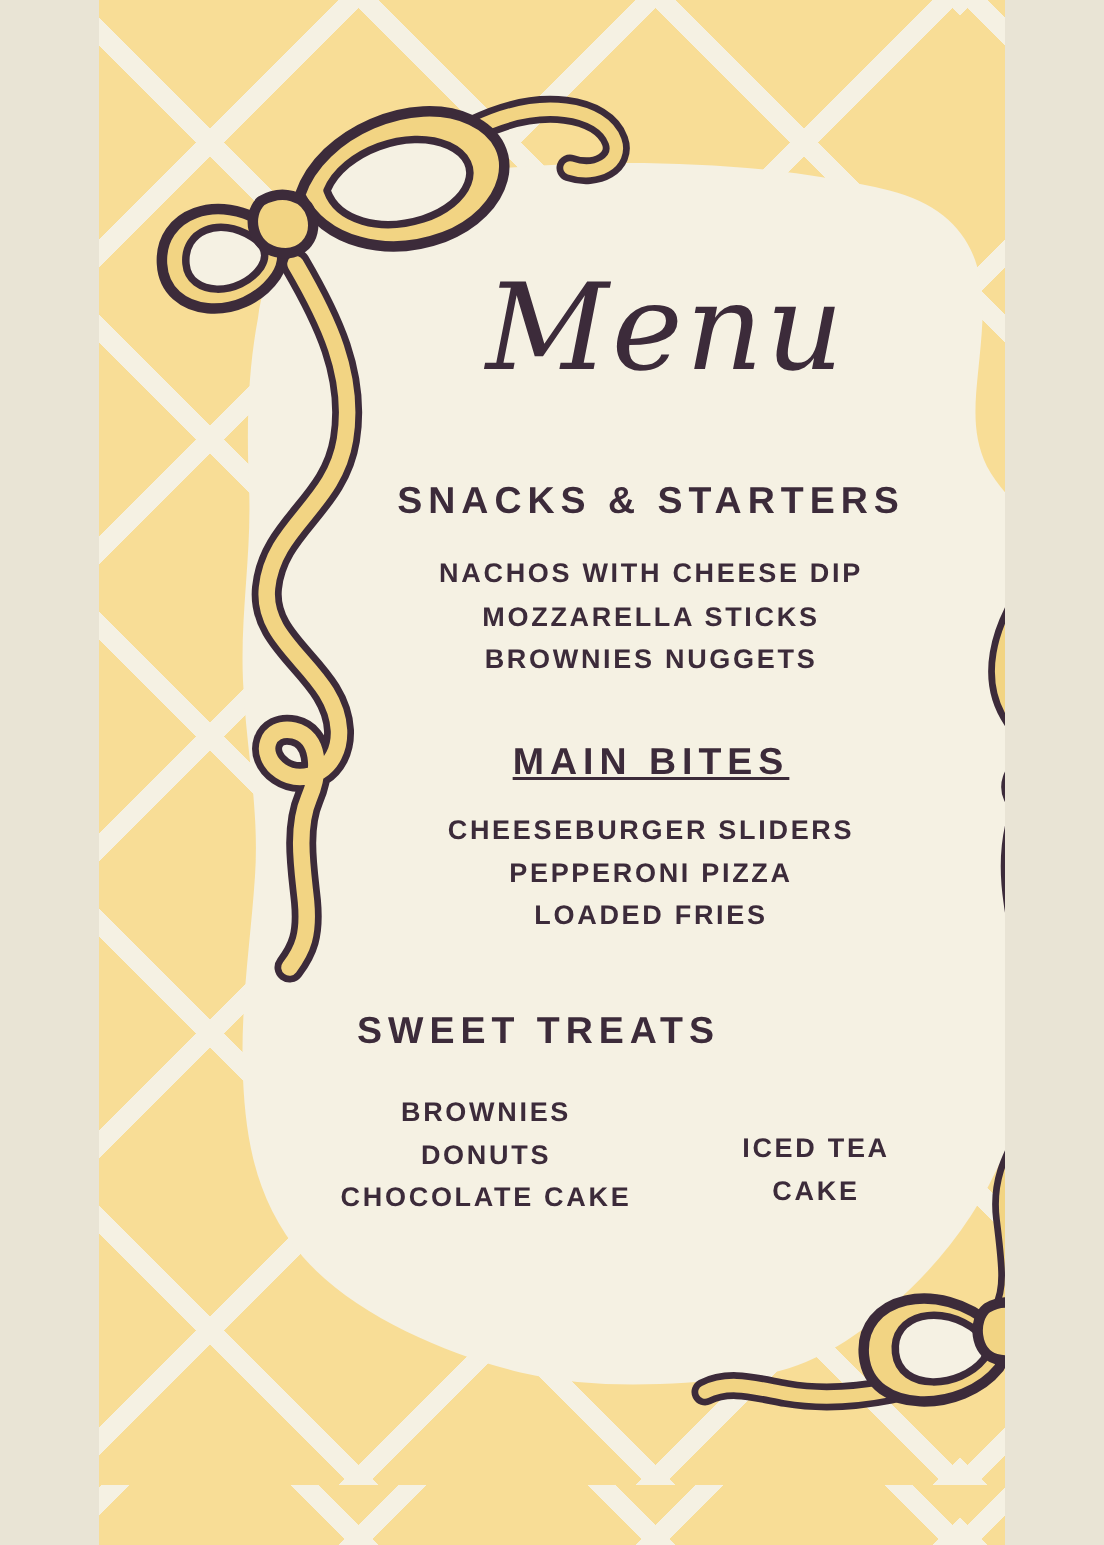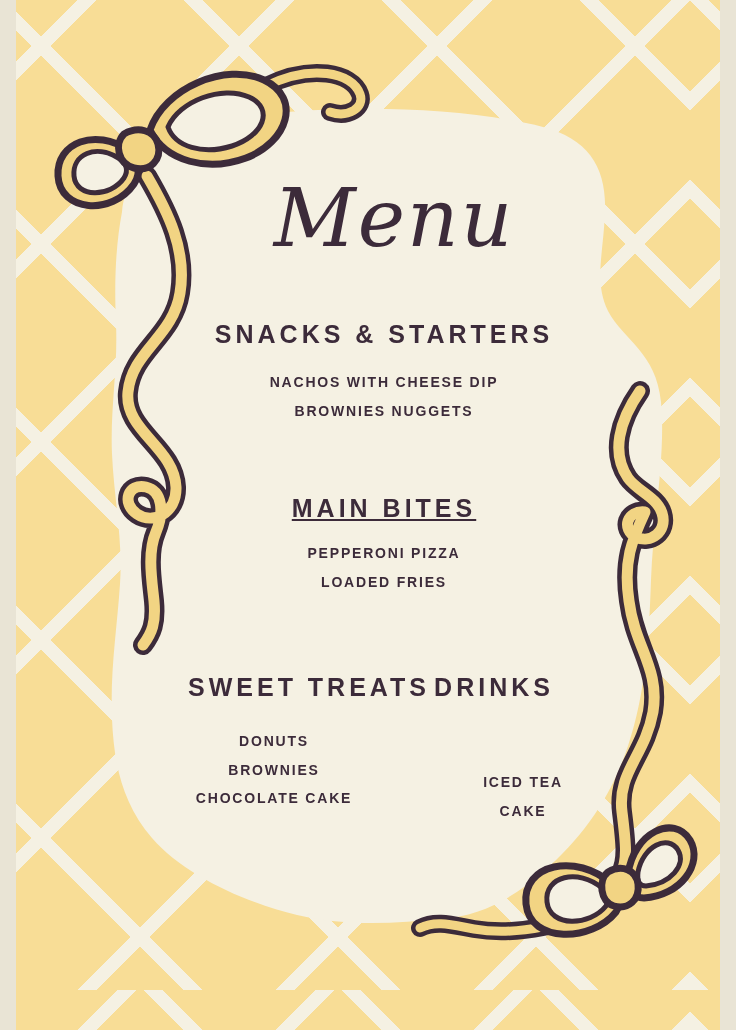--- a/index.html
+++ b/index.html
@@ -6,21 +6,21 @@
     --background-yellow:#f8dd96;
     --lattice-cream:#f5f1e3;
     --panel-cream:#f5f1e3;
     --ribbon-yellow:#f2d483;
     --ink:#3c2b3a;
   }
   *{margin:0;padding:0;box-sizing:border-box;}
   html,body{background:#e9e4d5;}
   .poster{
     position:relative;
-    width:704px;height:1030px;
+    width:604px;height:1030px;
     margin:0 auto;
     overflow:hidden;
     background-color:var(--background-yellow);
     background-image:
       repeating-linear-gradient(45deg,  var(--lattice-cream) 0 13px, transparent 13px 140px),
       repeating-linear-gradient(-45deg, var(--lattice-cream) 0 13px, transparent 13px 140px);
     background-position:-30px -40px;
   }
   .art{position:absolute;inset:0;width:736px;height:1030px;}
   .txt{
@@ -40,32 +40,32 @@
   }
   .sec-title{
     font-family:"Liberation Sans",sans-serif;
     font-weight:700;
     font-size:25px;
     letter-spacing:4px;
   }
   .items{
     font-family:"Liberation Sans",sans-serif;
     font-weight:700;
-    font-size:14px;
+    font-size:18px;
     letter-spacing:1.8px;
     line-height:28.5px;
   }
   .s1t{left:368px;top:320px;}
   .s1i{left:368px;top:368px;}
   .s2t{left:368px;top:494px;text-decoration:underline;}
   .s2i{left:368px;top:539px;}
   .s3t{left:258px;top:673px;margin-left:35px;}
   .s3i{left:258px;top:727px;}
   .s4t{left:478px;top:673px;}
-  .s4i{left:478px;top:768px;margin-left:29px;}
+  .s4i{left:478px;top:751px;}
 
   .ribbon-under{fill:none;stroke:var(--ink);stroke-width:20;stroke-linecap:round;stroke-linejoin:round;}
   .ribbon-over{fill:none;stroke:var(--ribbon-yellow);stroke-width:11;stroke-linecap:round;stroke-linejoin:round;}
   .bow-outer{fill:var(--ribbon-yellow);stroke:var(--ink);stroke-width:7;stroke-linejoin:round;}
   .bow-hole{fill:var(--panel-cream);stroke:var(--ink);stroke-width:5;stroke-linejoin:round;}
   .tail-under{fill:none;stroke:var(--ink);stroke-width:18;stroke-linecap:round;stroke-linejoin:round;}
   .tail-over{fill:none;stroke:var(--ribbon-yellow);stroke-width:9;stroke-linecap:round;stroke-linejoin:round;}
 </style>
 </head>
 <body>
@@ -130,35 +130,36 @@
 
       <path class="bow-outer" d="M 592 872 C 606 864 620 870 622 884 C 624 900 612 910 598 906 C 584 902 582 880 592 872 Z"></path>
     </g>
   </svg>
 
   <h1 class="txt title">Menu</h1>
 
   <h2 class="txt sec-title s1t">SNACKS &amp; STARTERS</h2>
   <div class="txt items s1i">
     <div>NACHOS WITH CHEESE DIP</div>
+    <div>MOZZARELLA STICKS</div>
     <div>BROWNIES NUGGETS</div>
   </div>
 
   <h2 class="txt sec-title s2t">MAIN BITES</h2>
   <div class="txt items s2i">
+    <div>CHEESEBURGER SLIDERS</div>
     <div>PEPPERONI PIZZA</div>
     <div>LOADED FRIES</div>
   </div>
 
   <h2 class="txt sec-title s3t">SWEET TREATS</h2>
   <div class="txt items s3i">
+    <div>BROWNIES</div>
     <div>DONUTS</div>
-    <div>BROWNIES</div>
     <div>CHOCOLATE CAKE</div>
   </div>
 
-  <h2 class="txt sec-title s4t">DRINKS</h2>
   <div class="txt items s4i">
     <div>ICED TEA</div>
     <div>CAKE</div>
   </div>
 
 </div>
 
 </body></html>

